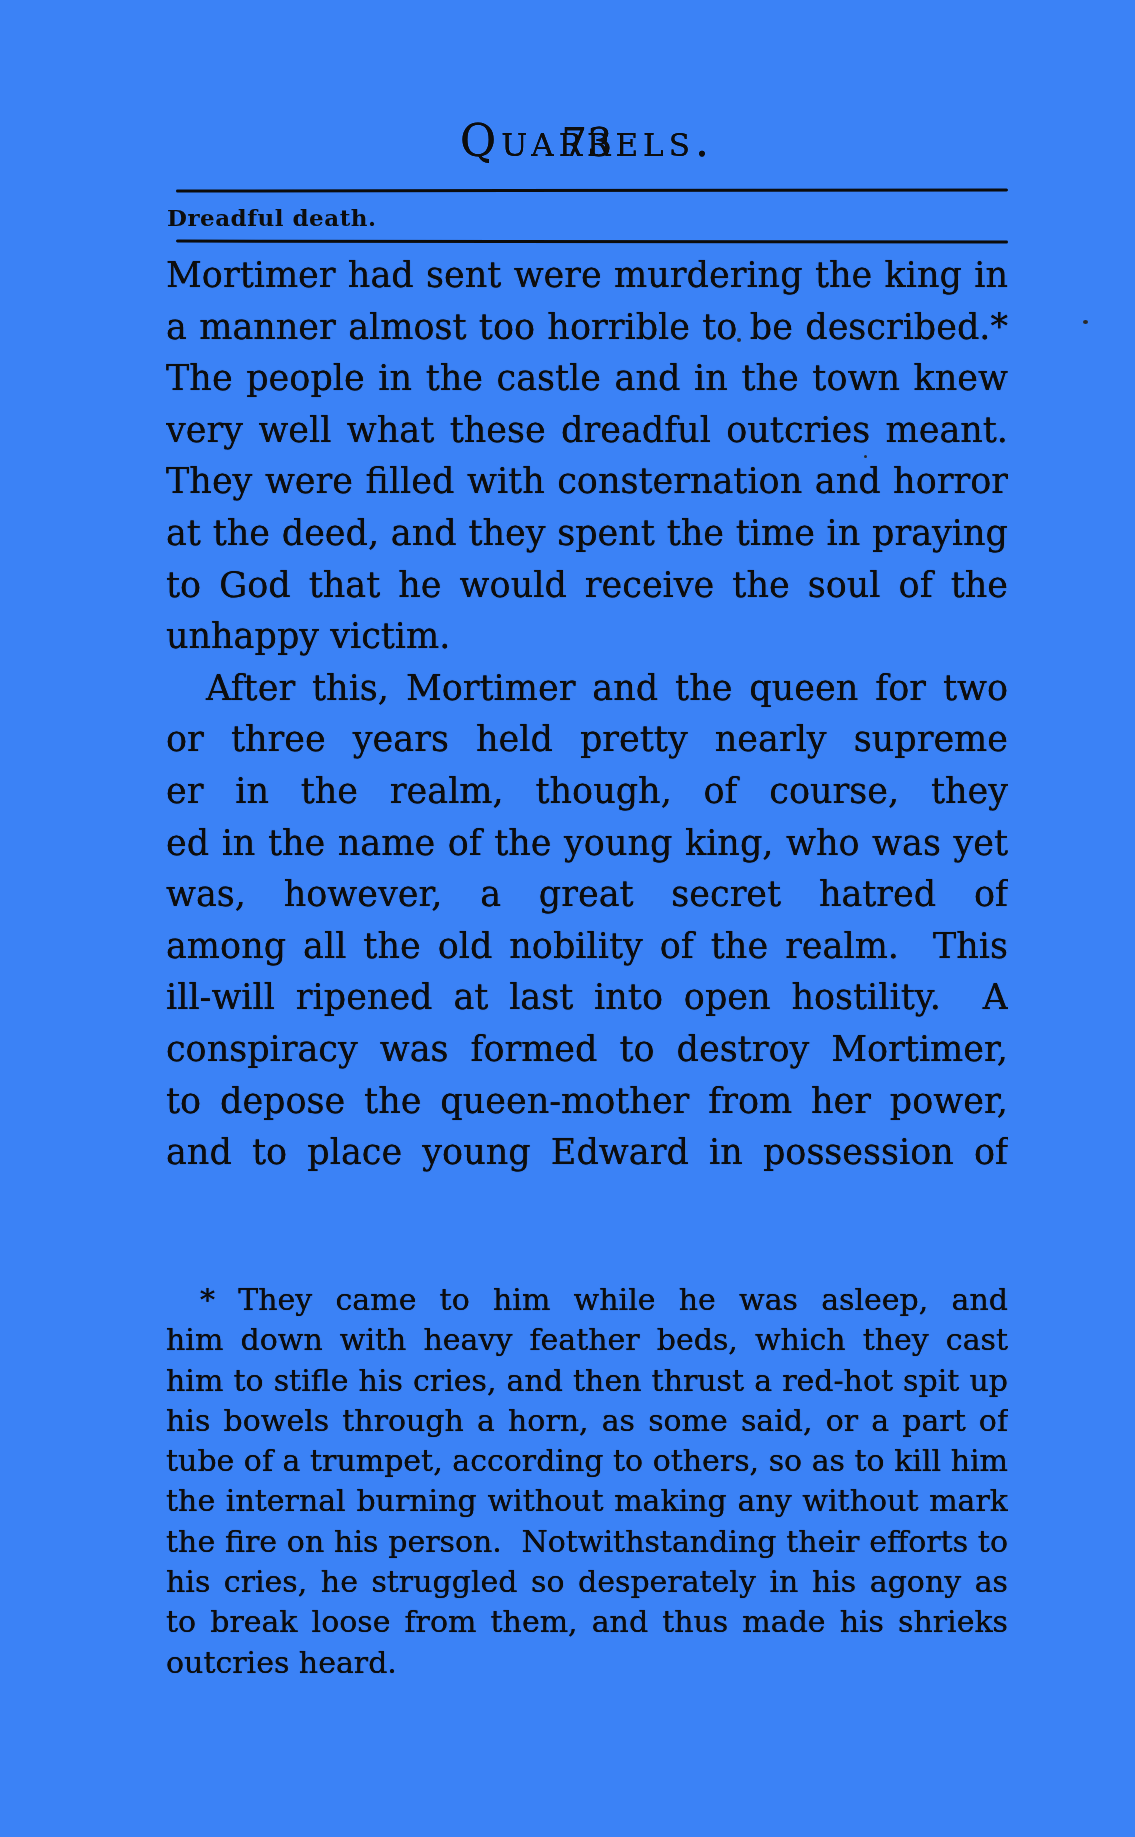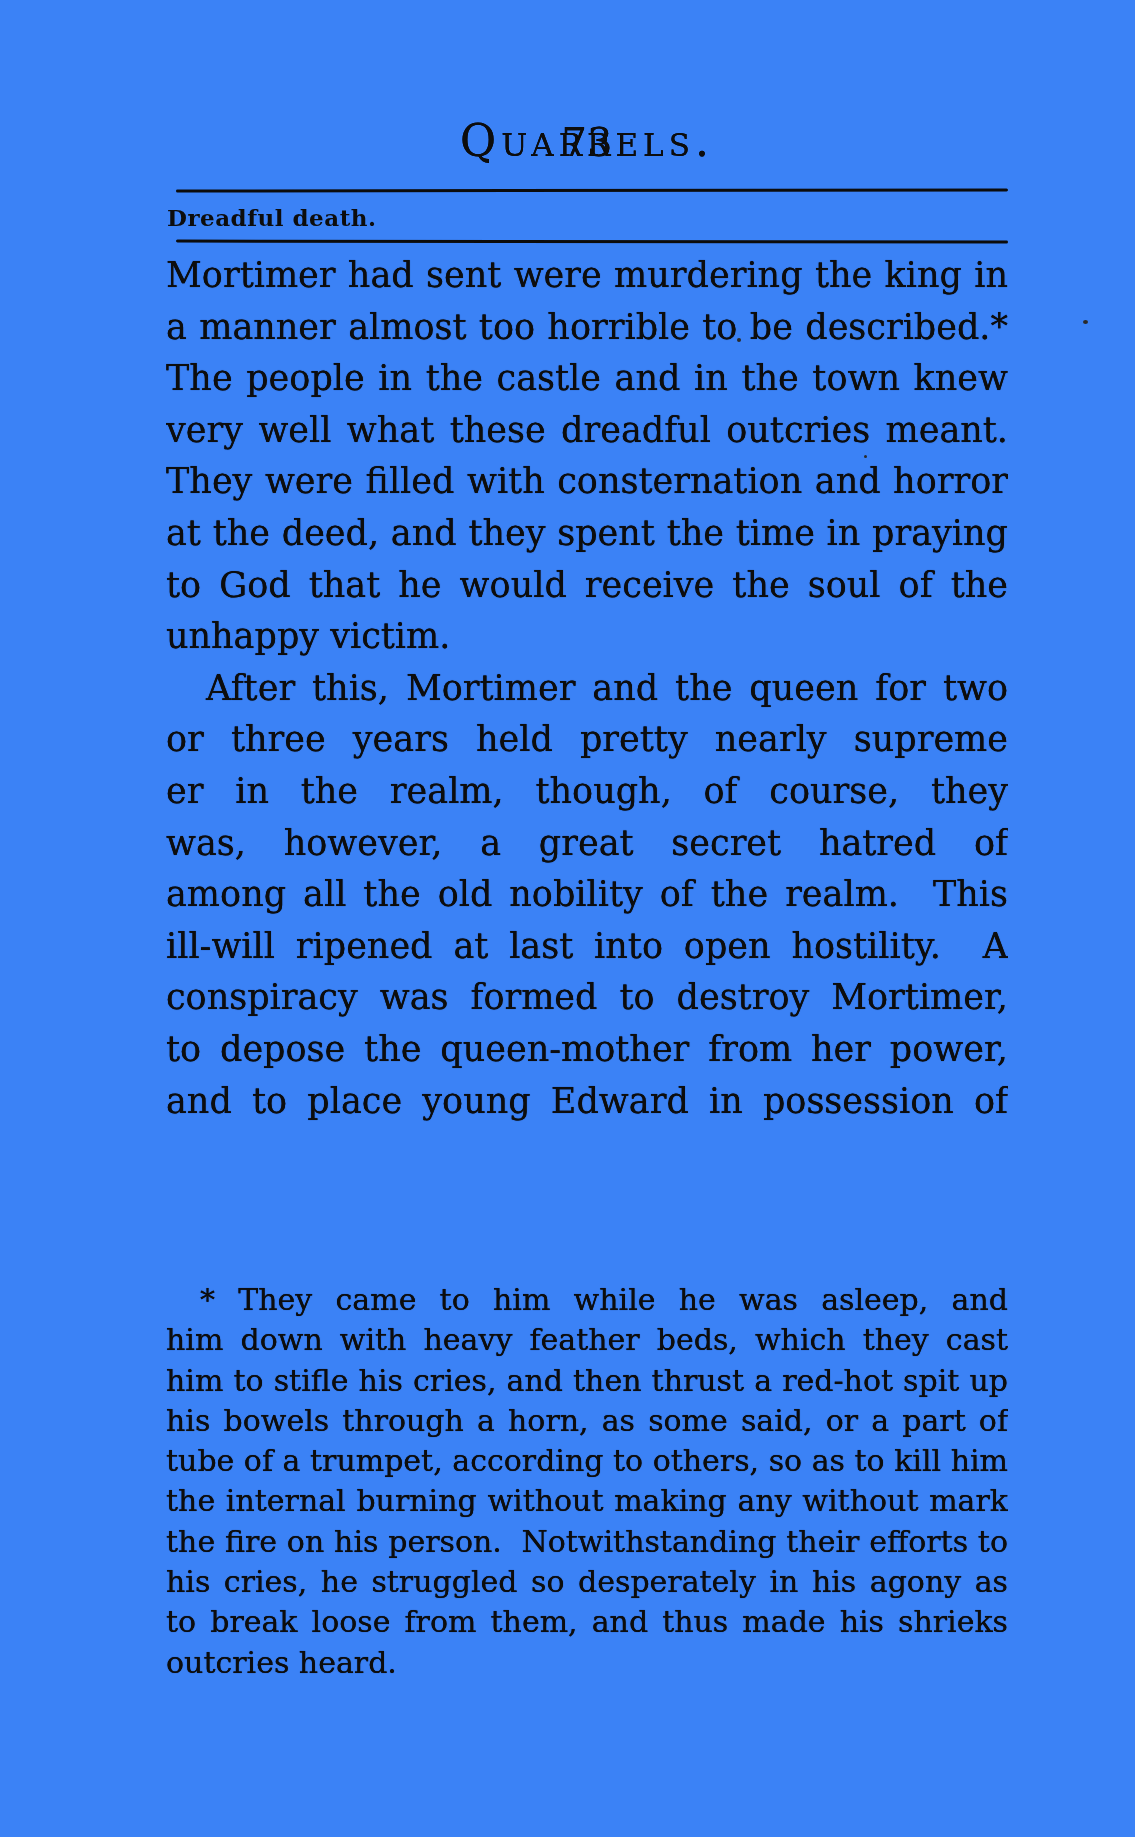--- a/index.html
+++ b/index.html
@@ -92,20 +92,21 @@
     <div class="bl j">a manner almost too horrible to be described.*</div>
     <div class="bl j">The people in the castle and in the town knew</div>
     <div class="bl j">very well what these dreadful outcries meant.</div>
     <div class="bl j">They were filled with consternation and horror</div>
     <div class="bl j">at the deed, and they spent the time in praying</div>
     <div class="bl j">to God that he would receive the soul of the</div>
     <div class="bl">unhappy victim.</div>
     <div class="bl j ind1">After this, Mortimer and the queen for two</div>
     <div class="bl j">or three years held pretty nearly supreme pow-</div>
     <div class="bl j">er in the realm, though, of course, they govern-</div>
+    <div class="bl j">ed in the name of the young king, who was yet</div>
     <div class="bl j">was, however, a great secret hatred of Mortimer</div>
     <div class="bl j">among all the old nobility of the realm.&nbsp; This</div>
     <div class="bl j">ill-will ripened at last into open hostility.&nbsp; A</div>
     <div class="bl j">conspiracy was formed to destroy Mortimer, and</div>
     <div class="bl j">to depose the queen-mother from her power,</div>
     <div class="bl j">and to place young Edward in possession of the</div>
   </div>
 
   <div class="footnote-block">
     <div class="fl j ind2">* They came to him while he was asleep, and pressed</div>

